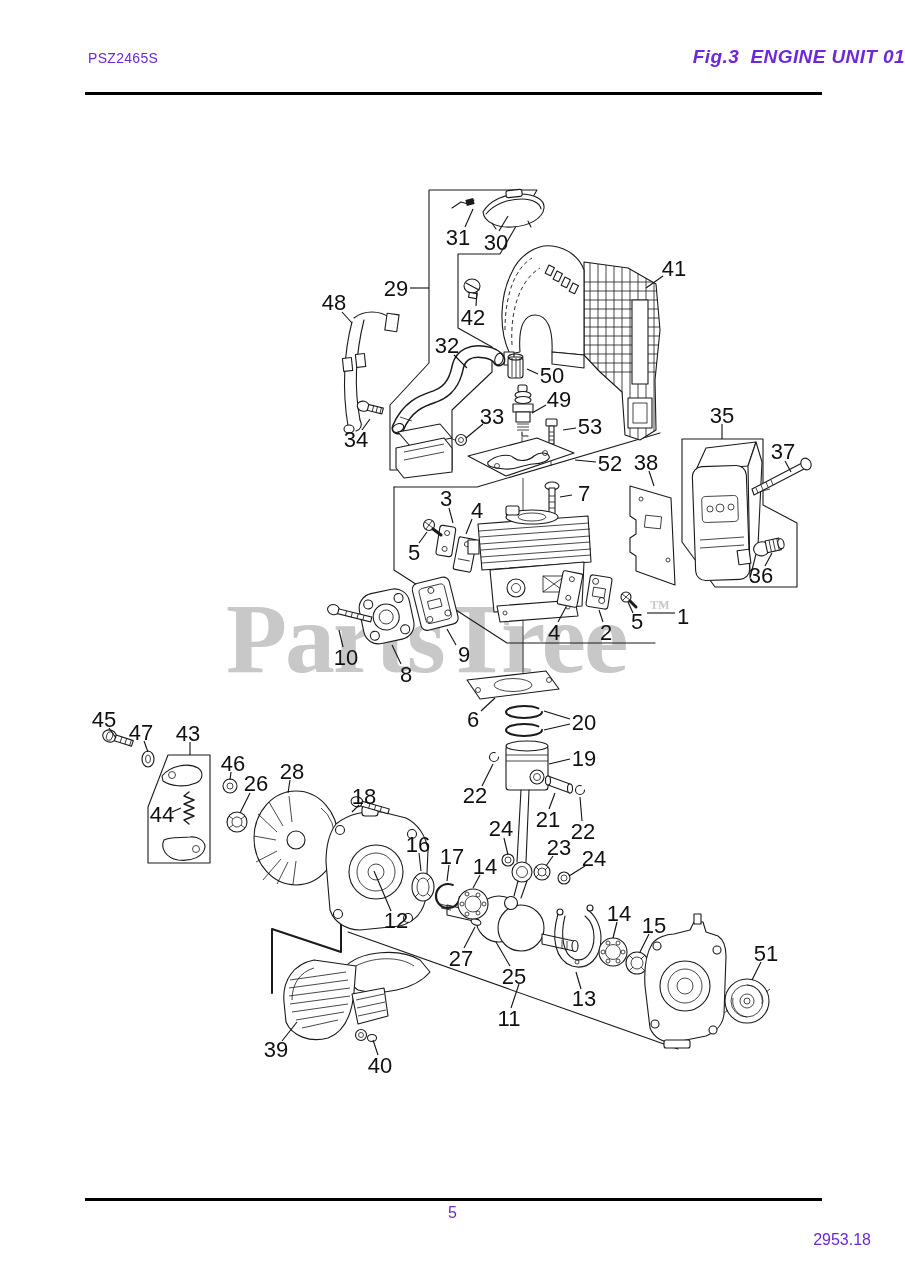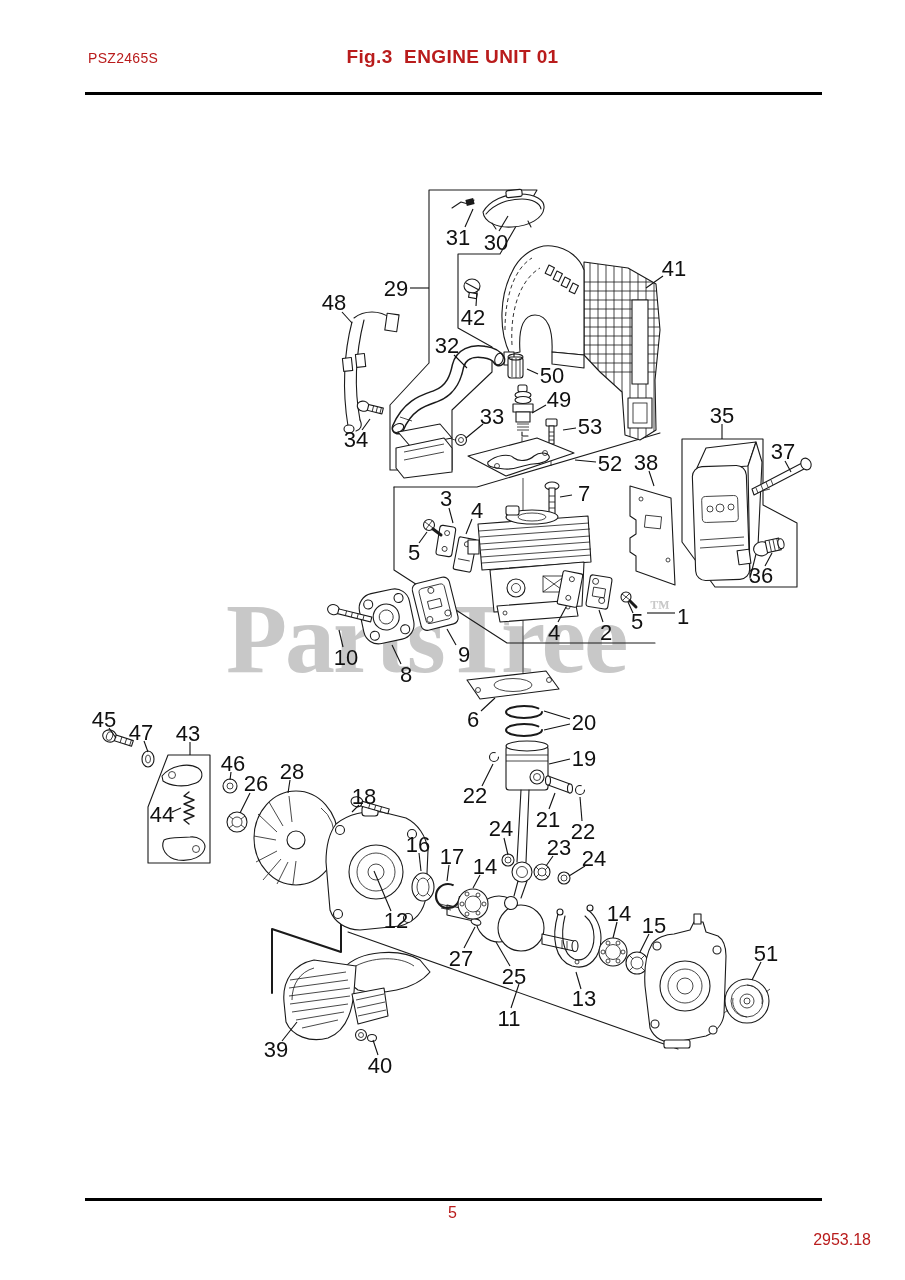--- a/index.html
+++ b/index.html
@@ -1,20 +1,20 @@
 <!DOCTYPE html>
 <html><head>
 <meta charset="utf-8">
 <style>
   html,body{margin:0;padding:0;background:#ffffff;}
   .page{position:relative;width:905px;height:1280px;background:#fff;overflow:hidden;
-        font-family:"Liberation Sans",sans-serif;color:#b91c1c;}
+        font-family:"Liberation Sans",sans-serif;color:#6d28d9;}
   .hdr-code{position:absolute;left:88px;top:50px;font-size:14px;letter-spacing:.3px;}
-  .hdr-title{position:absolute;left:0;top:46px;width:905px;text-align:center;
-             font-size:19px;font-weight:bold;letter-spacing:.4px;white-space:pre;}
+  .hdr-title{position:absolute;left:0;top:46px;width:905px;text-align:right;
+             font-size:19px;font-weight:bold;letter-spacing:.4px;white-space:pre;font-style:italic;}
   .hdr-rule{position:absolute;left:85px;top:92px;width:737px;height:3px;background:#000;}
   .ftr-rule{position:absolute;left:85px;top:1198px;width:737px;height:3px;background:#000;}
   .ftr-page{position:absolute;left:0;top:1204px;width:905px;text-align:center;font-size:16px;}
   .ftr-date{position:absolute;right:34px;top:1231px;font-size:16px;}
   svg.diagram{position:absolute;left:0;top:0;}
   .wm{font-family:"Liberation Serif",serif;font-weight:bold;font-size:100px;
       fill:#c8c8c8;letter-spacing:-2px;}
   .wm-tm{font-family:"Liberation Serif",serif;font-weight:bold;font-size:20px;fill:#c8c8c8;}
   .callout{font-family:"Liberation Sans",sans-serif;font-size:22px;fill:#101010;}
   .leader{stroke:#111;stroke-width:1.1;fill:none;}

